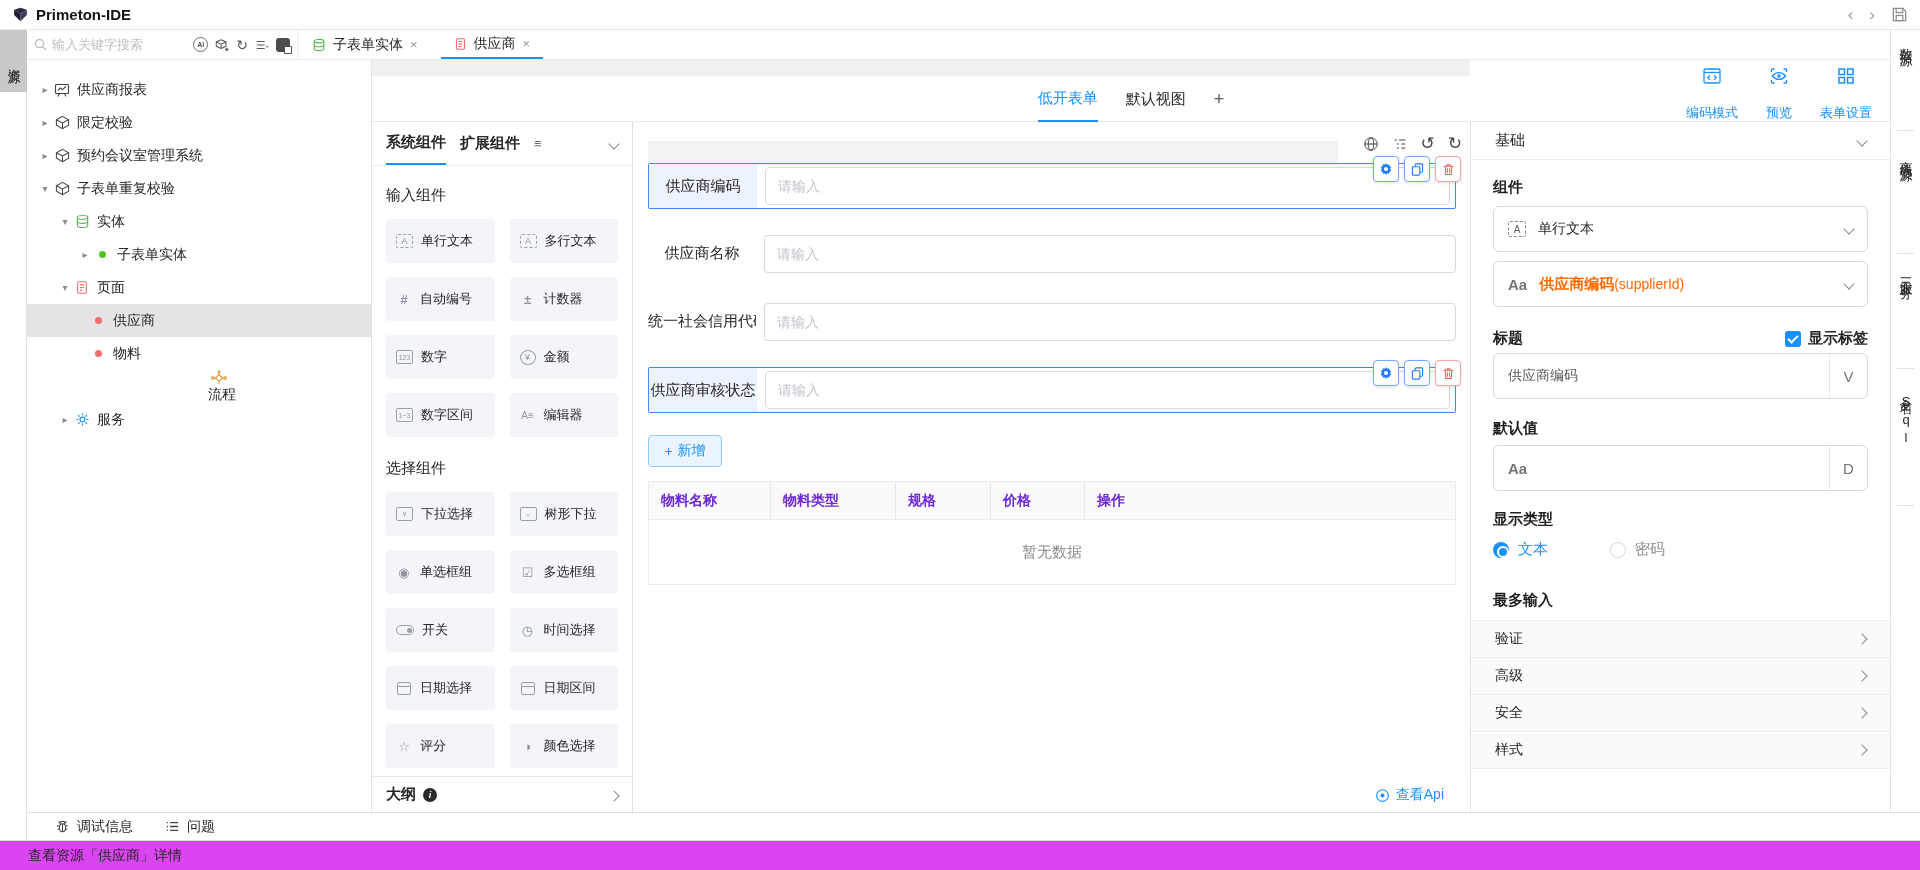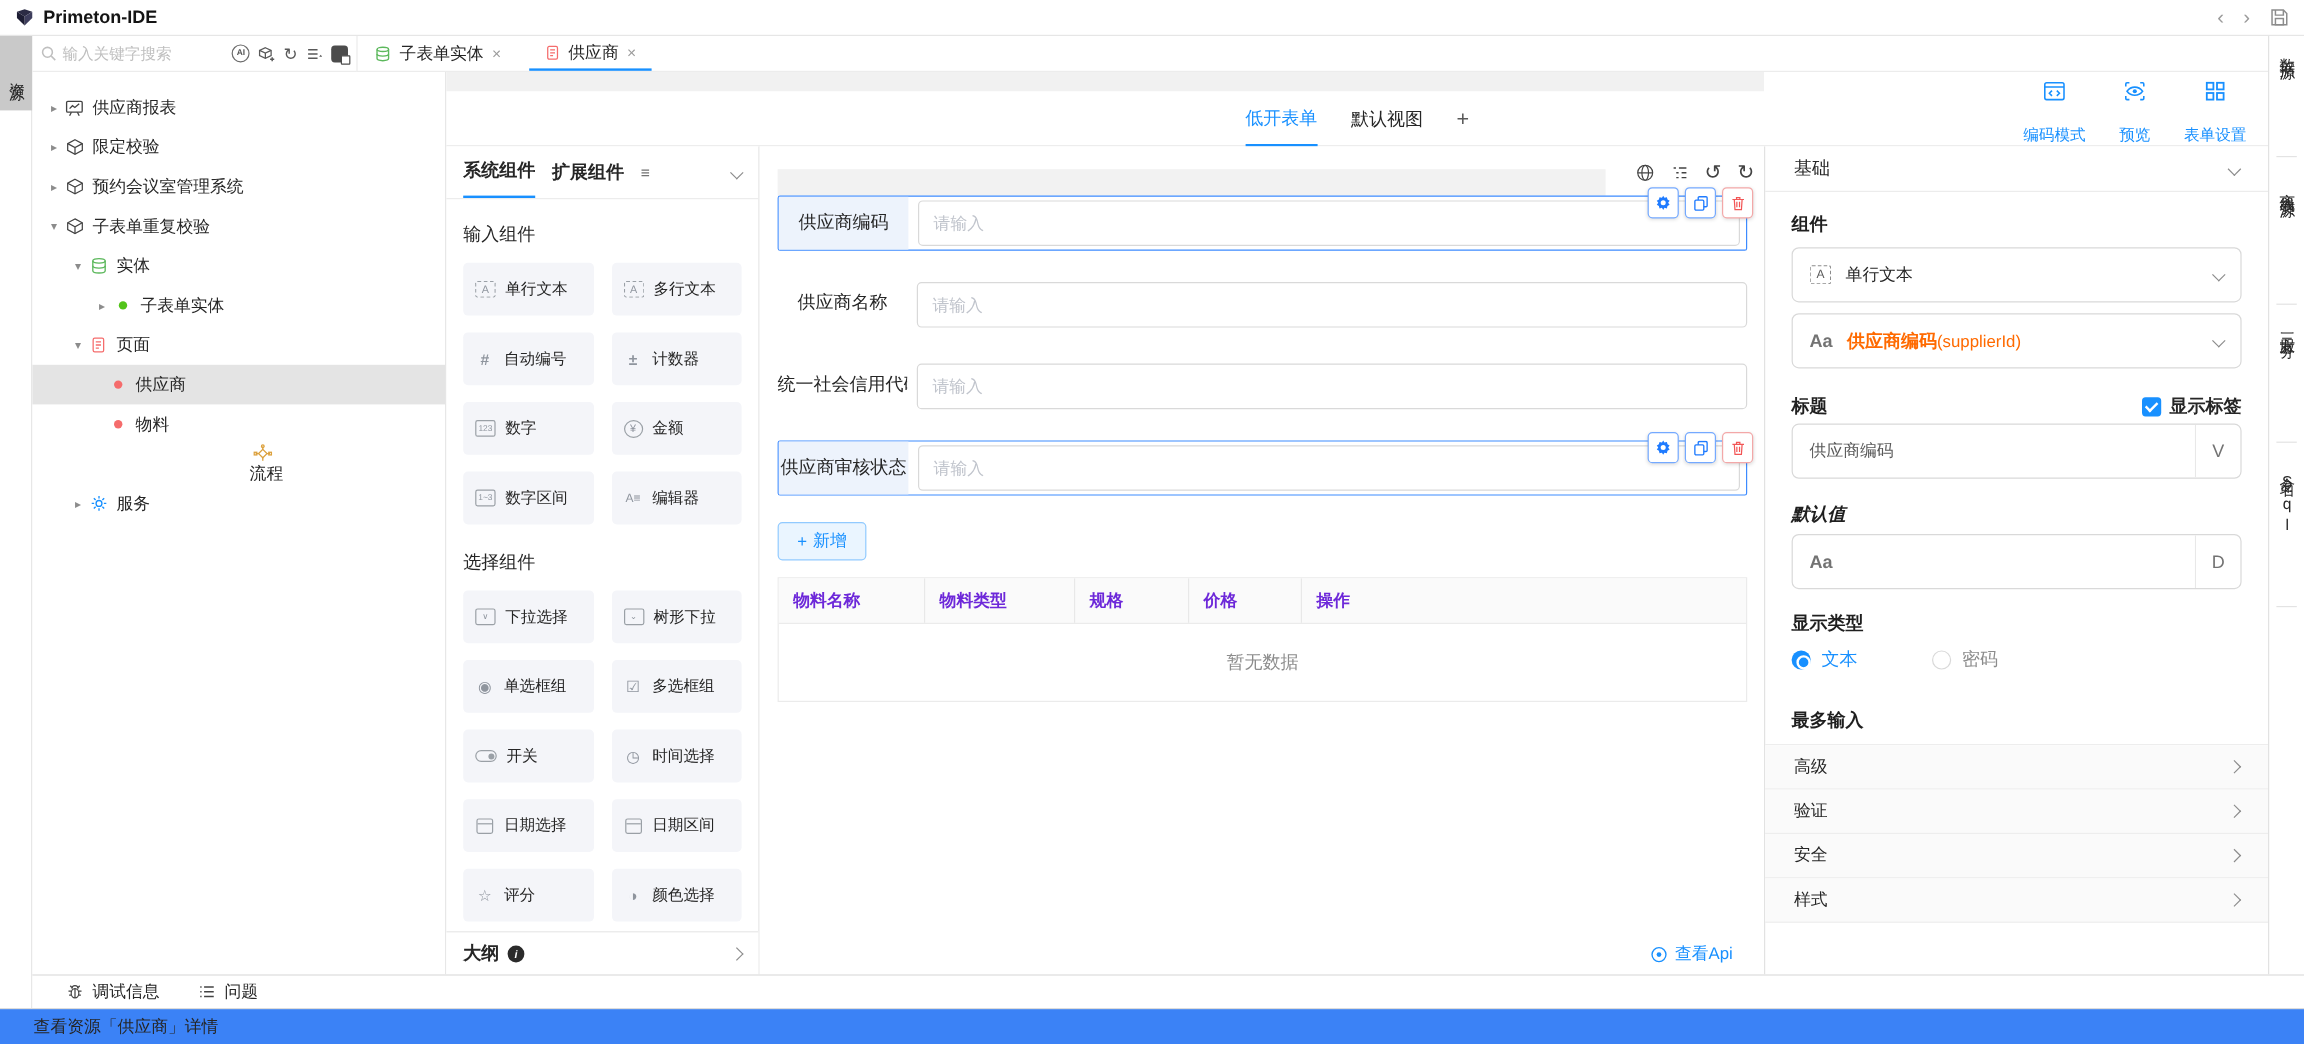--- a/index.html
+++ b/index.html
@@ -123,26 +123,26 @@
   .radios { display:flex; align-items:center; gap:62px; margin-top:11px; }
   .radio-item { display:flex; align-items:center; gap:9px; font-size:15px; }
   .rd { width:16px; height:16px; border-radius:50%; border:1px solid #d9d9d9; background:#fff; position:relative; }
   .rd.on { border:none; background:#1890ff; }
   .rd.on::after { content:""; position:absolute; left:4px; top:4px; width:8px; height:8px; border-radius:50%; border:2.5px solid #fff; }
   .radio-item.on .rlabel { color:#1890ff; } .radio-item .rlabel { color:#8c8c8c; }
   .pr-groups { margin-top:10px; border-top:1px solid #ededed; }
   .pgrow { height:37px; background:#fafafa; border-bottom:1px solid #ededed; display:flex; align-items:center; justify-content:space-between; padding:0 24px; font-size:14px; color:#262626; }
 
   
-  .mt18{margin-top:18px;} .mt25{margin-top:25px;} .mt22{margin-top:22px;} .mt20{margin-top:20px;font-style:italic;} .mt19{margin-top:19px;} .mt32{margin-top:32px;}
+  .mt18{margin-top:18px;} .mt25{margin-top:25px;} .mt22{margin-top:22px;} .mt20{margin-top:20px;} .mt19{margin-top:19px;} .mt32{margin-top:32px;}
 
   
   .debugbar { position:absolute; left:27px; top:812px; width:1893px; height:28px; background:#fff; border-top:1px solid #dcdcdc; display:flex; align-items:center; gap:32px; padding-left:28px; font-size:14px; color:#262626; }
   .db-item { display:flex; align-items:center; gap:7px; }
-  .statusbar { position:absolute; left:0; top:840px; width:1920px; height:30px; background:#3b82f6; border-top:1px solid #dcdcdc; display:flex; align-items:center; padding-left:28px; font-size:14px; color:#262626; }
+  .statusbar { position:absolute; left:0; top:840px; width:1920px; height:30px; background:#d946ef; border-top:1px solid #dcdcdc; display:flex; align-items:center; padding-left:28px; font-size:14px; color:#262626; }
 
   svg { display:block; }
 </style>
 </head>
 <body>
 
 <div class="app">
 
   <div class="titlebar">
     <span>
@@ -632,25 +632,25 @@
           <span class="rd"></span>
           <span class="rlabel">密码</span>
         </span>
       </div>
 
       <div class="pr-label mt32">最多输入</div>
     </div>
 
     <div class="pr-groups">
       <div class="pgrow">
+        <span>验证</span>
+          <span class="chev r gchev"></span>
+      </div>
+      <div class="pgrow">
         <span>高级</span>
-          <span class="chev r gchev"></span>
-      </div>
-      <div class="pgrow">
-        <span>验证</span>
           <span class="chev r gchev"></span>
       </div>
       <div class="pgrow">
         <span>安全</span>
           <span class="chev r gchev"></span>
       </div>
       <div class="pgrow">
         <span>样式</span>
           <span class="chev r gchev"></span>
       </div>

